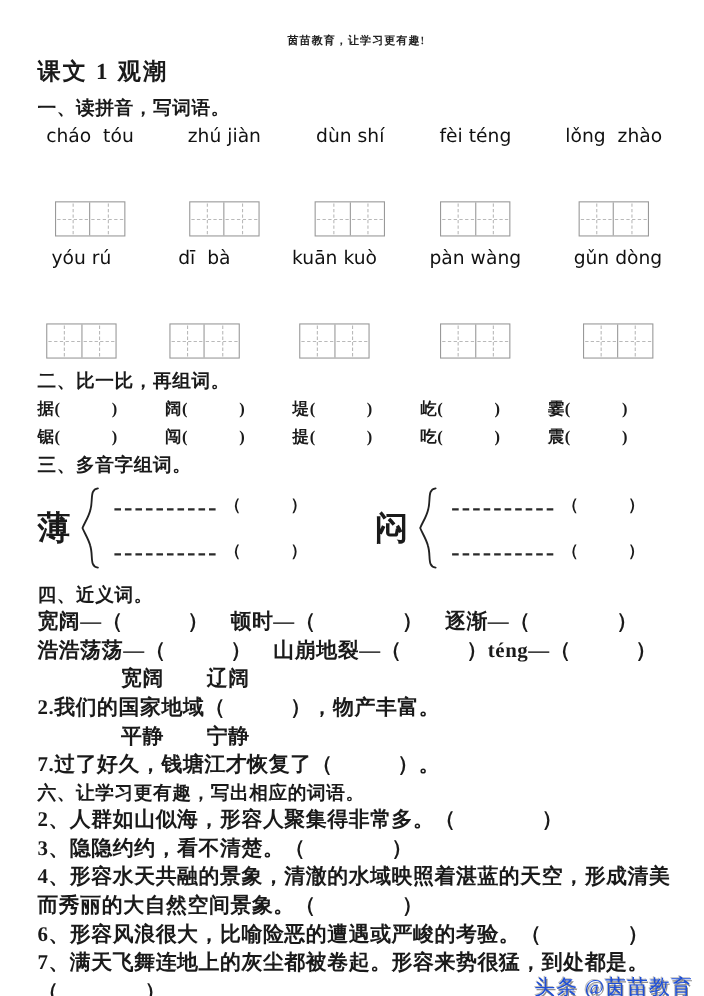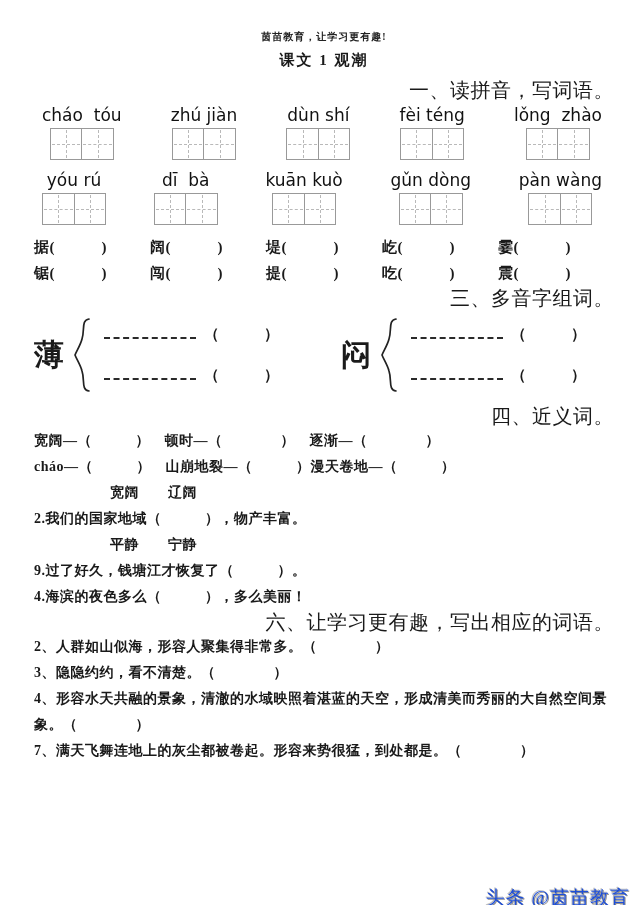--- a/index.html
+++ b/index.html
@@ -17,48 +17,47 @@
   }
   .brand {
     text-align: center;
     font-size: 10px;
     font-weight: bold;
     letter-spacing: 1px;
     color: #222;
     margin-bottom: 7px;
   }
   .title {
-    text-align: center;
-    font-size: 15px;
+    text-align: left;
+    font-size: 21px;
     font-weight: bold;
     letter-spacing: 2px;
     margin-bottom: 8px;
   }
   .heading {
-    font-size: 20px;
-    font-weight: normal;
+    font-size: 17px;
+    font-weight: bold;
     line-height: 24px;
     letter-spacing: 0.5px;
-    text-align: right;
   }
   .bodyline {
-    font-size: 14px;
+    font-size: 19px;
     font-weight: bold;
     line-height: 26px;
     letter-spacing: 0.5px;
   }
   
   .py-row {
     display: flex;
     justify-content: space-between;
     padding: 0 12px 0 8px;
     margin-top: 2px;
     margin-bottom: 9px;
   }
-  .py-col { display: flex; flex-direction: column; align-items: center; }
+  .py-col { display: flex; flex-direction: column; align-items: center; gap: 46px; }
   .pinyin {
     font-family: "DejaVu Sans", sans-serif;
     font-size: 17px;
     color: #111;
     white-space: pre;
     line-height: 22px;
     margin-bottom: 2px;
   }
   .grid {
     display: flex;
@@ -179,35 +178,36 @@
         </div>
     </div>
     <div class="py-col">
       <span class="pinyin">kuān kuò</span>
       <div class="grid">
           <div class="cell"></div>
           <div class="cell"></div>
         </div>
     </div>
     <div class="py-col">
+      <span class="pinyin">pàn wàng</span>
+      <div class="grid">
+          <div class="cell"></div>
+          <div class="cell"></div>
+        </div>
+    </div>
+    <div class="py-col">
       <span class="pinyin">gǔn dòng</span>
       <div class="grid">
           <div class="cell"></div>
           <div class="cell"></div>
         </div>
     </div>
-    <div class="py-col">
-      <span class="pinyin">pàn wàng</span>
-      <div class="grid">
-          <div class="cell"></div>
-          <div class="cell"></div>
-        </div>
-    </div>
-  </div>
-
+  </div>
+
+  <div class="heading">二、比一比，再组词。</div>
   <div class="pair-row">
     <span class="pair"><span>据</span><span>(　　　)</span></span>
     <span class="pair"><span>阔</span><span>(　　　)</span></span>
     <span class="pair"><span>堤</span><span>(　　　)</span></span>
     <span class="pair"><span>屹</span><span>(　　　)</span></span>
     <span class="pair"><span>霎</span><span>(　　　)</span></span>
   </div>
   <div class="pair-row">
     <span class="pair"><span>锯</span><span>(　　　)</span></span>
     <span class="pair"><span>闯</span><span>(　　　)</span></span>
@@ -247,28 +247,28 @@
         <span class="poly-line">
             <span class="dash"></span>
             <span>（　　　）</span>
           </span>
       </div>
     </div>
   </div>
 
   <div class="heading">四、近义词。</div>
   <div class="bodyline">宽阔—（　　　）　顿时—（　　　　）　逐渐—（　　　　）</div>
-  <div class="bodyline">cháo—（　　　）　山崩地裂—（　　　）漫天卷地—（　　　）</div>
+  <div class="bodyline">浩浩荡荡—（　　　）　山崩地裂—（　　　）téng—（　　　）</div>
 
   <div class="bodyline bank">宽阔　　辽阔</div>
   <div class="bodyline">2.我们的国家地域（　　　），物产丰富。</div>
   <div class="bodyline bank">平静　　宁静</div>
-  <div class="bodyline">9.过了好久，钱塘江才恢复了（　　　）。</div>
-  <div class="bodyline">4.海滨的夜色多么（　　　），多么美丽！</div>
+  <div class="bodyline">7.过了好久，钱塘江才恢复了（　　　）。</div>
 
   <div class="heading">六、让学习更有趣，写出相应的词语。</div>
   <div class="bodyline">2、人群如山似海，形容人聚集得非常多。（　　　　）</div>
   <div class="bodyline">3、隐隐约约，看不清楚。（　　　　）</div>
   <div class="bodyline">4、形容水天共融的景象，清澈的水域映照着湛蓝的天空，形成清美而秀丽的大自然空间景象。（　　　　）</div>
+  <div class="bodyline">6、形容风浪很大，比喻险恶的遭遇或严峻的考验。（　　　　）</div>
   <div class="bodyline">7、满天飞舞连地上的灰尘都被卷起。形容来势很猛，到处都是。（　　　　）</div>
 
   <div class="watermark">头条 @茵苗教育</div>
 </div>
 
 </body></html>

